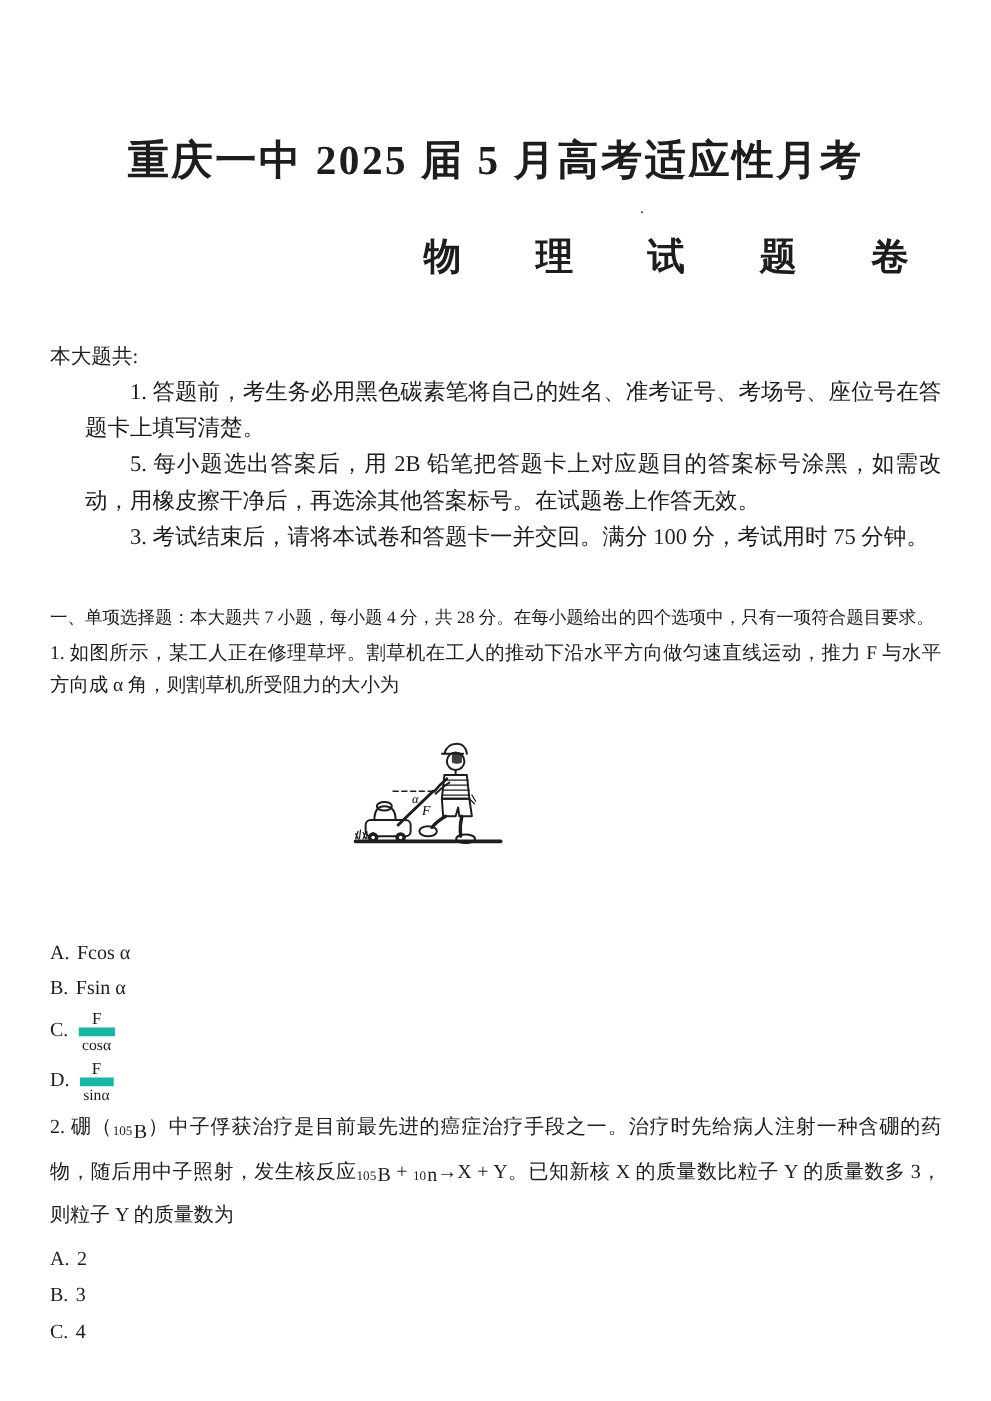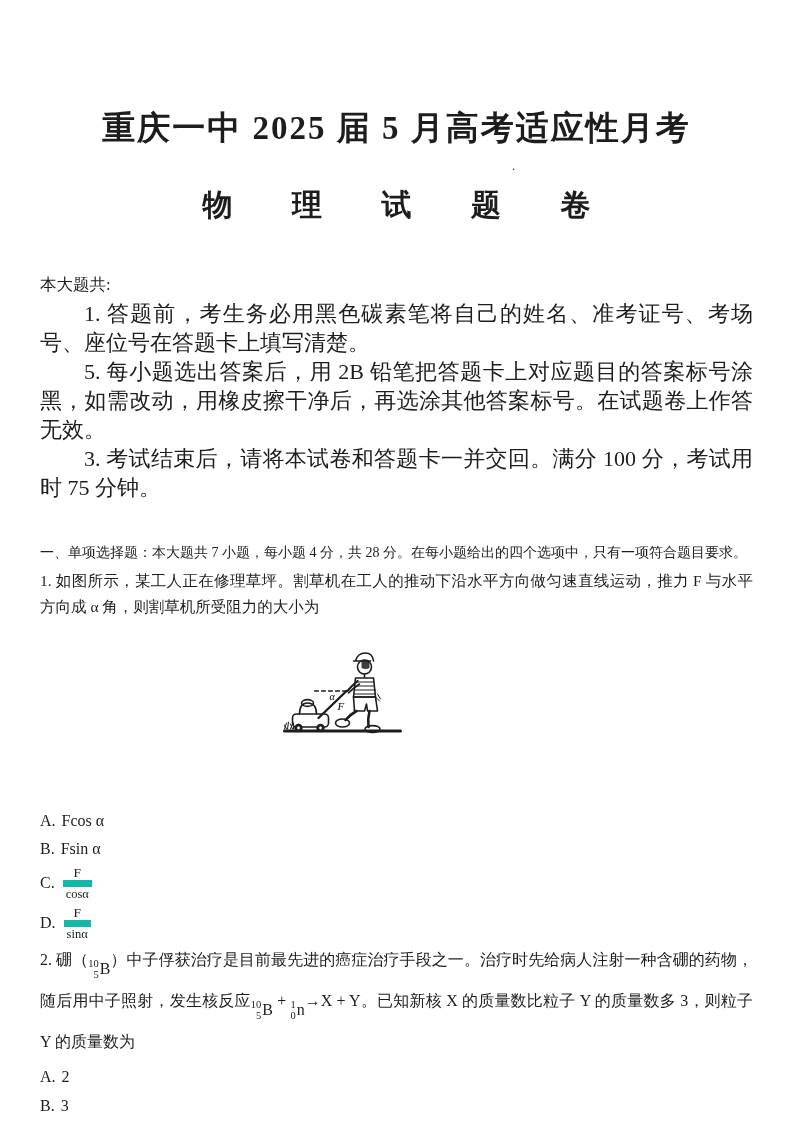--- a/index.html
+++ b/index.html
@@ -20,31 +20,32 @@
 
   .title {
     margin-top:106px;
     text-align:center;
     font-size:33px; font-weight:bold;
     letter-spacing:2px;
     white-space:nowrap;
   }
   .subtitle {
     margin-top:34px;
-    text-align:center;
+    text-align:right;
     font-size:30px; font-weight:bold;
     letter-spacing:26px; text-indent:26px;
     white-space:nowrap;
   }
 
   .notice { margin-top:44px; }
   .notice-heading { font-size:16.5px; line-height:29px; }
   .para {
-    font-size:22px; line-height:29px;
+    font-size:18px; line-height:29px;
     text-align:justify;
+    margin-left:28px;
   }
   .para.indent { text-indent:2em; }
 
   .section-heading {
     margin-top:36px;
     font-size:14px; line-height:30px;
     text-align:justify;
   }
   .question { font-size:15.5px; line-height:26px; text-align:justify; }
 
@@ -61,21 +62,21 @@
   .frac {
     display:inline-flex; flex-direction:column; align-items:center;
     line-height:1.15; margin-left:2px;
   }
   .frac .num { font-size:13.5px; padding:0 4px; }
   .frac .den { font-size:12.5px; border-top:7px solid #14b8a6; padding:0 3px; }
 
   .q2 { font-size:16px; line-height:32px; text-align:justify; }
   .nuclide { display:inline-flex; align-items:center; vertical-align:-2px; }
   .nuclide .stack {
-    display:inline-flex; flex-direction:column; align-items:flex-end;
+    display:inline-flex; flex-direction:row; align-items:flex-end;
     font-size:10.5px; line-height:1.05; margin-right:1px;
   }
   .q2-options { margin-top:6px; }
   .q2-options .option { height:26px; margin-bottom:3px; }
 
   svg .ink { stroke:#1d1d1d; fill:none; stroke-width:1.6; stroke-linecap:round; stroke-linejoin:round; }
   svg .fill { fill:#1d1d1d; stroke:none; }
   svg text { font-family:"Liberation Serif","DejaVu Serif",serif; }
 </style>
 </head>

